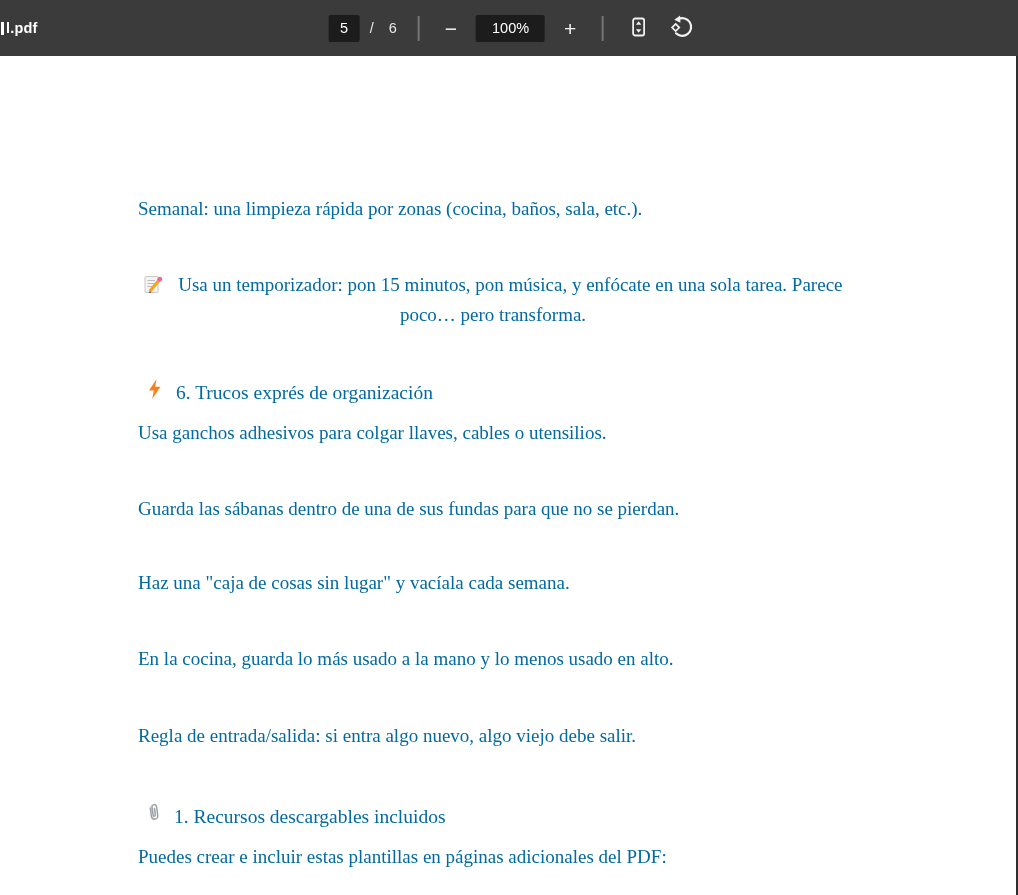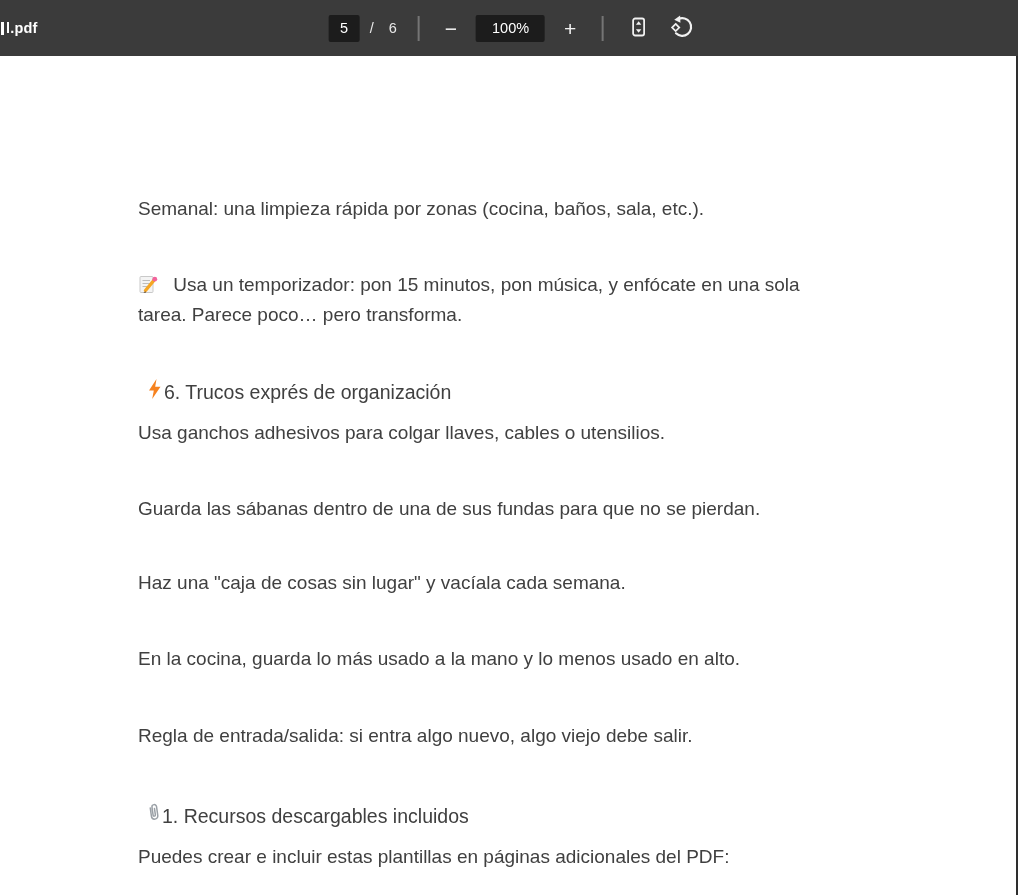--- a/index.html
+++ b/index.html
@@ -49,25 +49,25 @@
     width:28px; height:28px;
   }
 
   
   .content {
     position:relative; width:1018px; height:839px; background:#fff;
     border-right:2px solid #2e2e2e;
   }
   .block {
     position:absolute; left:138px; width:780px; font-size:19px;
-    line-height:26px; color:#404040;
+    line-height:26px; color:#0369a1;font-family:Liberation Serif, serif;
   }
-  .block.narrow { width:710px; }
+  .block.narrow { width:710px;text-align:center; }
   .heading {
-    left:146px; display:flex; align-items:center; gap:0;
+    left:146px; display:flex; align-items:center; gap:12px;
     font-size:19.5px;
   }
   .inline-icon { vertical-align:-4px; margin-right:9px; }
 </style>
 </head>
 <body>
 
 <div class="toolbar">
   <div class="toolbar-title">l.pdf</div>
 

